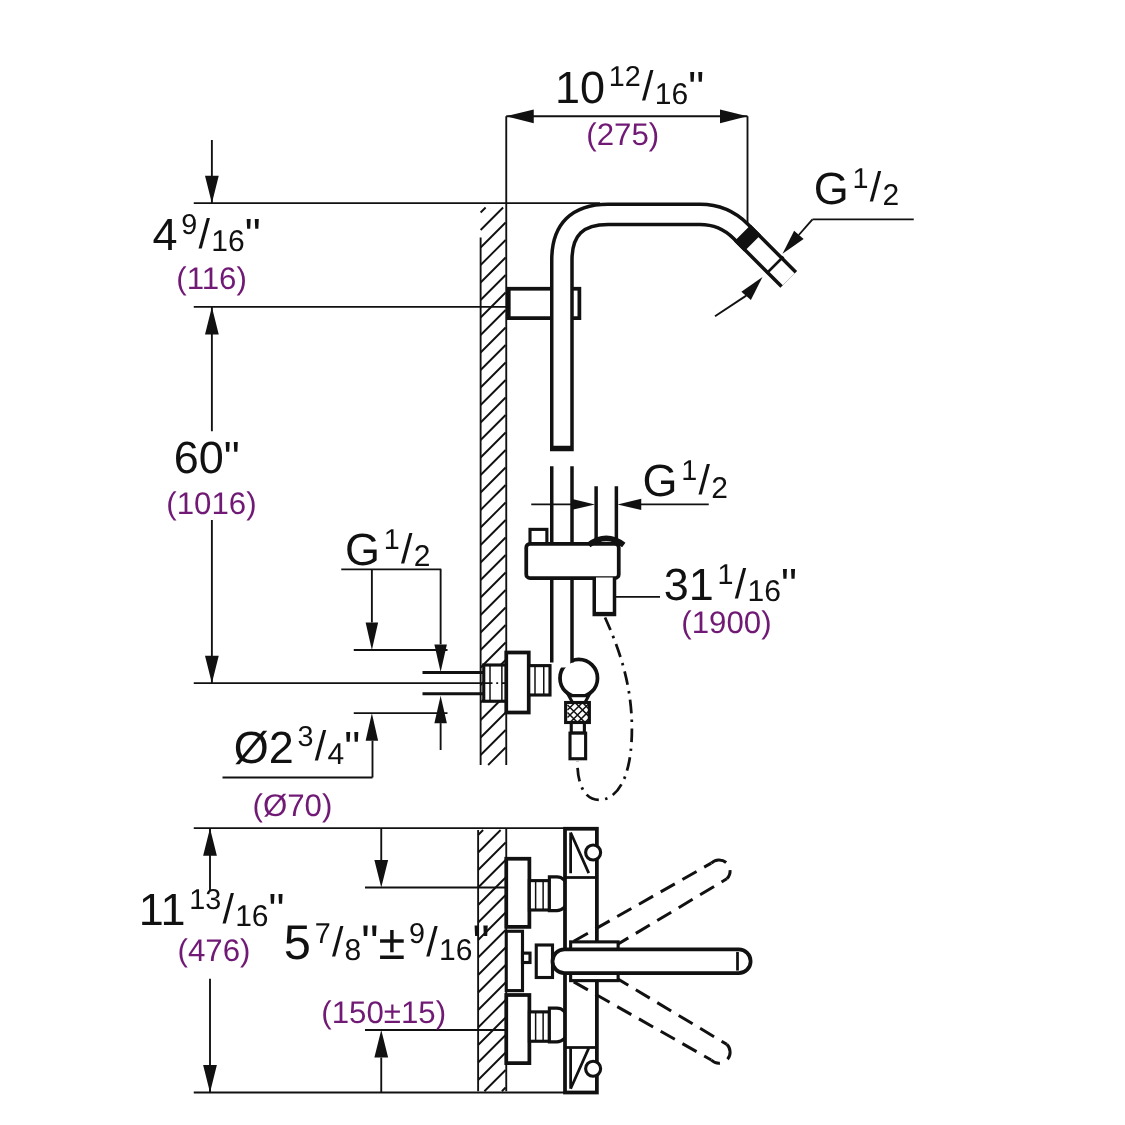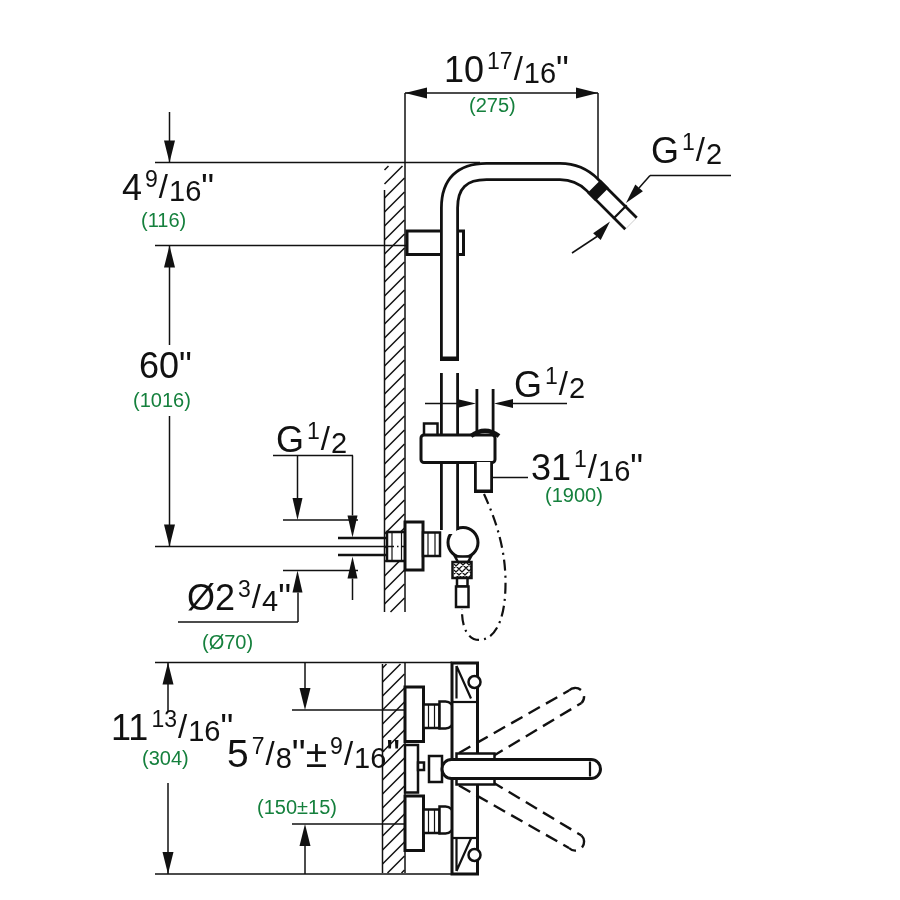--- a/index.html
+++ b/index.html
@@ -2,23 +2,23 @@
 <html><head>
 <meta charset="utf-8">
 <style>
   html,body{margin:0;padding:0;background:#ffffff;}
   #stage{position:relative;width:900px;height:900px;background:#fff;overflow:hidden;
          font-family:"Liberation Sans",sans-serif;color:#111;}
   #drawing{position:absolute;left:0;top:0;}
   .lbl{position:absolute;font-size:36px;line-height:1.05;color:#111;white-space:nowrap;}
   .big{font-size:39px;}
   .fn{font-size:23px;vertical-align:13px;margin-left:3px;}
-  .fd{font-size:29px;vertical-align:-1px;margin-top:48px;}
+  .fd{font-size:24px;vertical-align:-1px;margin-top:48px;}
   .fsl{font-size:33px;vertical-align:2px;margin:0 1px;}
-  .met{position:absolute;font-size:20px;color:#15803d;white-space:nowrap;}
+  .met{position:absolute;font-size:25px;color:#701a75;white-space:nowrap;}
   
   .thin{stroke:#111;stroke-width:1.5;fill:none;}
   .med{stroke:#111;stroke-width:2.2;fill:none;}
   .obj{stroke:#111;stroke-width:3;fill:#ffffff;}
   .obj2{stroke:#111;stroke-width:2.5;fill:#ffffff;}
   .objl{stroke:#111;stroke-width:2.5;fill:none;}
   .tubeb{stroke:#111;stroke-width:19;fill:none;}
   .tubew{stroke:#ffffff;stroke-width:13.4;fill:none;}
   .ink{fill:#111;stroke:none;}
   .hatch{stroke:#111;stroke-width:1.5;fill:none;}
@@ -192,21 +192,21 @@
   </g>
 
   <g>
     <rect class="obj2" x="456.5" y="753.5" width="38" height="7.5"></rect>
     <rect class="obj2" x="456.5" y="777" width="38" height="7.5"></rect>
     <rect class="obj" x="442" y="759.5" width="158.5" height="19" rx="9.5"></rect>
     <line class="med" x1="590" y1="761.5" x2="590" y2="776.5"></line>
   </g>
 </svg>
 
-<div class="lbl" style="left:444px;top:49px"><span>10</span><span class="fn">17</span><span class="fsl">/</span><span class="fd">16</span><span>"</span></div>
+<div class="lbl" style="left:444px;top:49px"><span>10</span><span class="fn">12</span><span class="fsl">/</span><span class="fd">16</span><span>"</span></div>
 <div class="met" style="left:469px;top:94px">(275)</div>
 
 <div class="lbl" style="left:122px;top:167px"><span>4</span><span class="fn">9</span><span class="fsl">/</span><span class="fd">16</span><span>"</span></div>
 <div class="met" style="left:141px;top:209px">(116)</div>
 
 <div class="lbl" style="left:139px;top:347px"><span>60</span><span>"</span></div>
 <div class="met" style="left:133px;top:389px">(1016)</div>
 
 <div class="lbl" style="left:651px;top:130px"><span>G</span><span class="fn">1</span><span class="fsl">/</span><span class="fd">2</span></div>
 
@@ -214,18 +214,18 @@
 
 <div class="lbl" style="left:276px;top:419px"><span>G</span><span class="fn">1</span><span class="fsl">/</span><span class="fd">2</span></div>
 
 <div class="lbl" style="left:531px;top:447px"><span>31</span><span class="fn">1</span><span class="fsl">/</span><span class="fd">16</span><span>"</span></div>
 <div class="met" style="left:545px;top:484px">(1900)</div>
 
 <div class="lbl" style="left:187px;top:577px"><span>Ø2</span><span class="fn">3</span><span class="fsl">/</span><span class="fd">4</span><span>"</span></div>
 <div class="met" style="left:202px;top:631px">(Ø70)</div>
 
 <div class="lbl" style="left:111px;top:707px"><span>11</span><span class="fn">13</span><span class="fsl">/</span><span class="fd">16</span><span>"</span></div>
-<div class="met" style="left:142px;top:747px">(304)</div>
+<div class="met" style="left:142px;top:747px">(476)</div>
 
 <div class="lbl big" style="left:227px;top:734px"><span>5</span><span class="fn">7</span><span class="fsl">/</span><span class="fd">8</span><span>"</span><span>±</span><span class="fn">9</span><span class="fsl">/</span><span class="fd">16</span><span>"</span></div>
 <div class="met" style="left:257px;top:796px">(150±15)</div>
 
 </div>
 
 </body></html>

